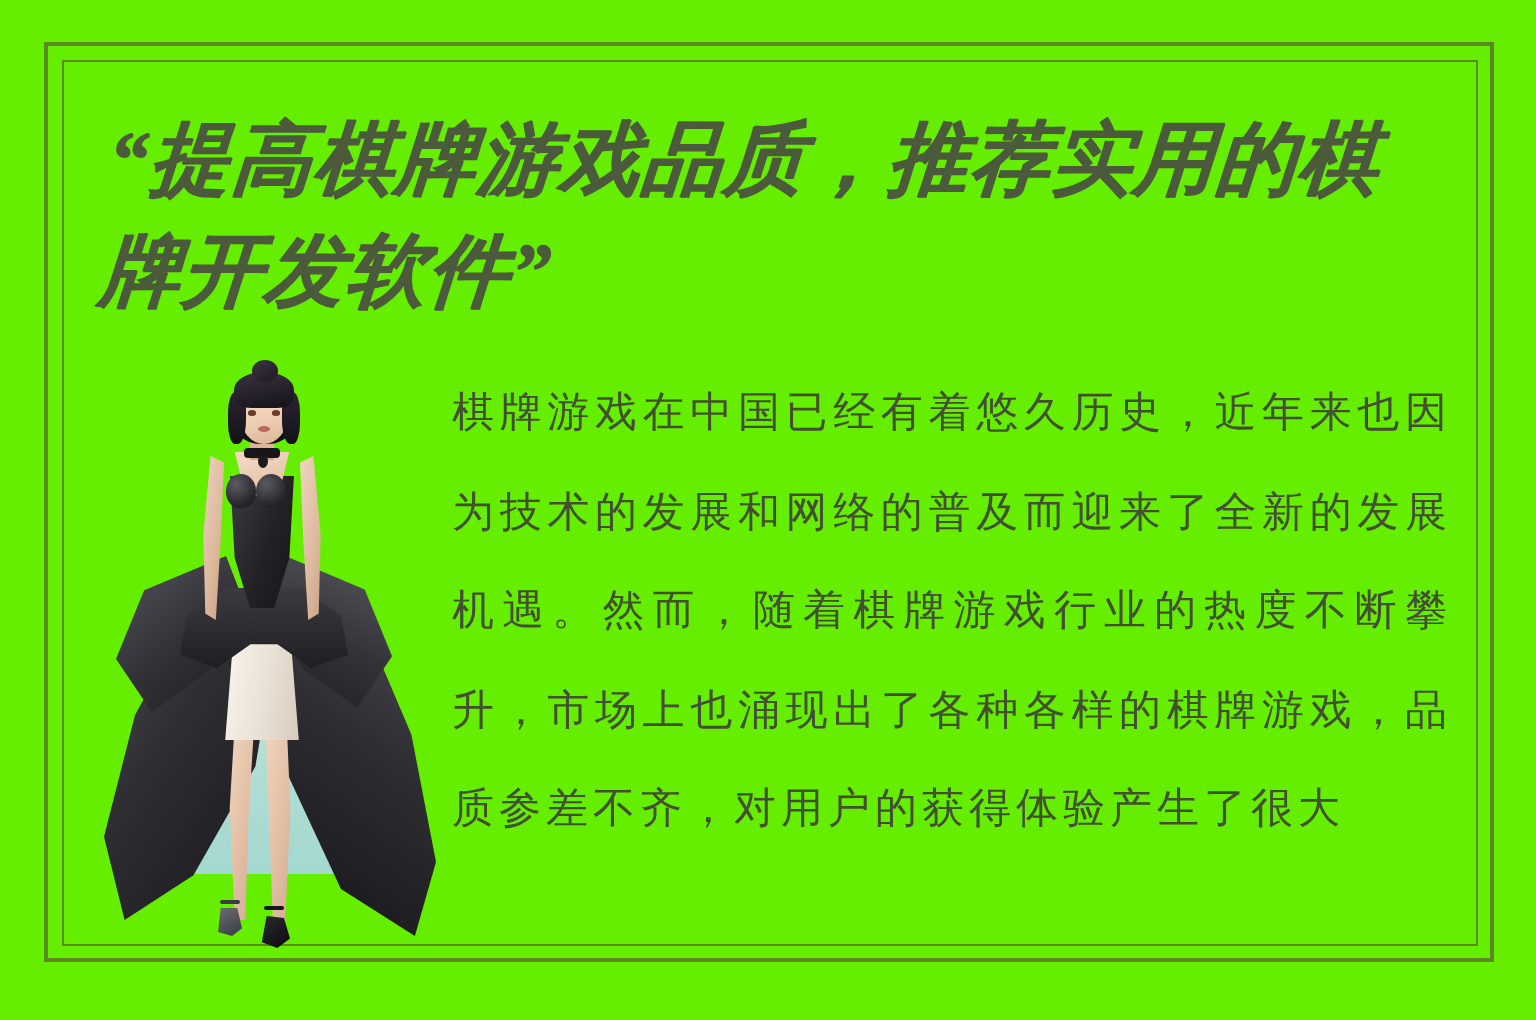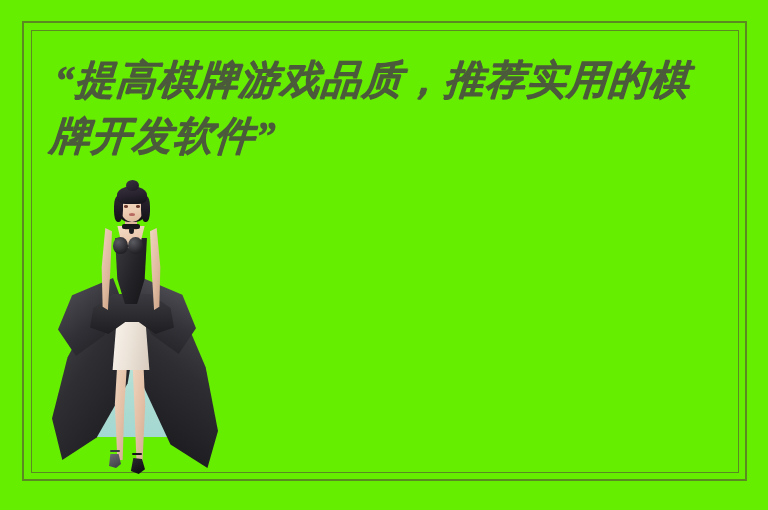--- a/index.html
+++ b/index.html
@@ -293,14 +293,15 @@
     <div class="hair-bun"></div>
     <div class="eye-l"></div>
     <div class="eye-r"></div>
     <div class="lips"></div>
     <div class="strap-l"></div>
     <div class="strap-r"></div>
     <div class="shoe-l"></div>
     <div class="shoe-r"></div>
   </div>
 
+  <div class="body-copy">棋牌游戏在中国已经有着悠久历史，近年来也因为技术的发展和网络的普及而迎来了全新的发展机遇。然而，随着棋牌游戏行业的热度不断攀升，市场上也涌现出了各种各样的棋牌游戏，品质参差不齐，对用户的获得体验产生了很大</div>
 
 </div>
 
 </body></html>

